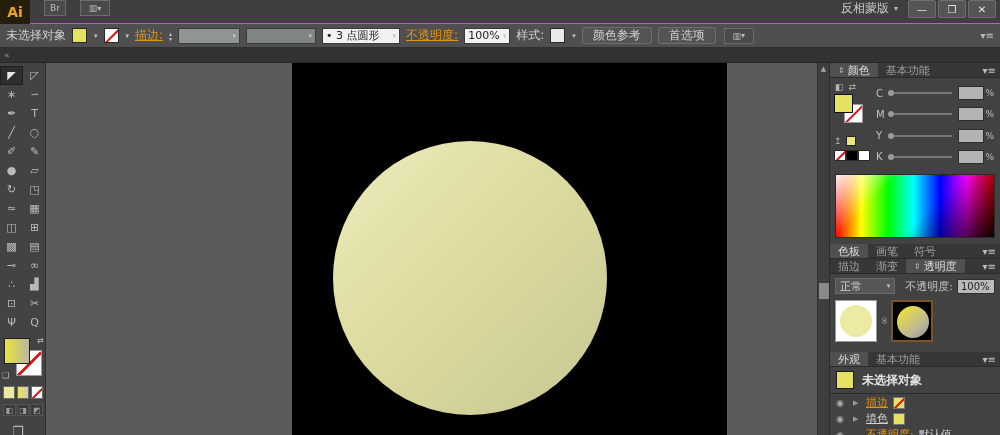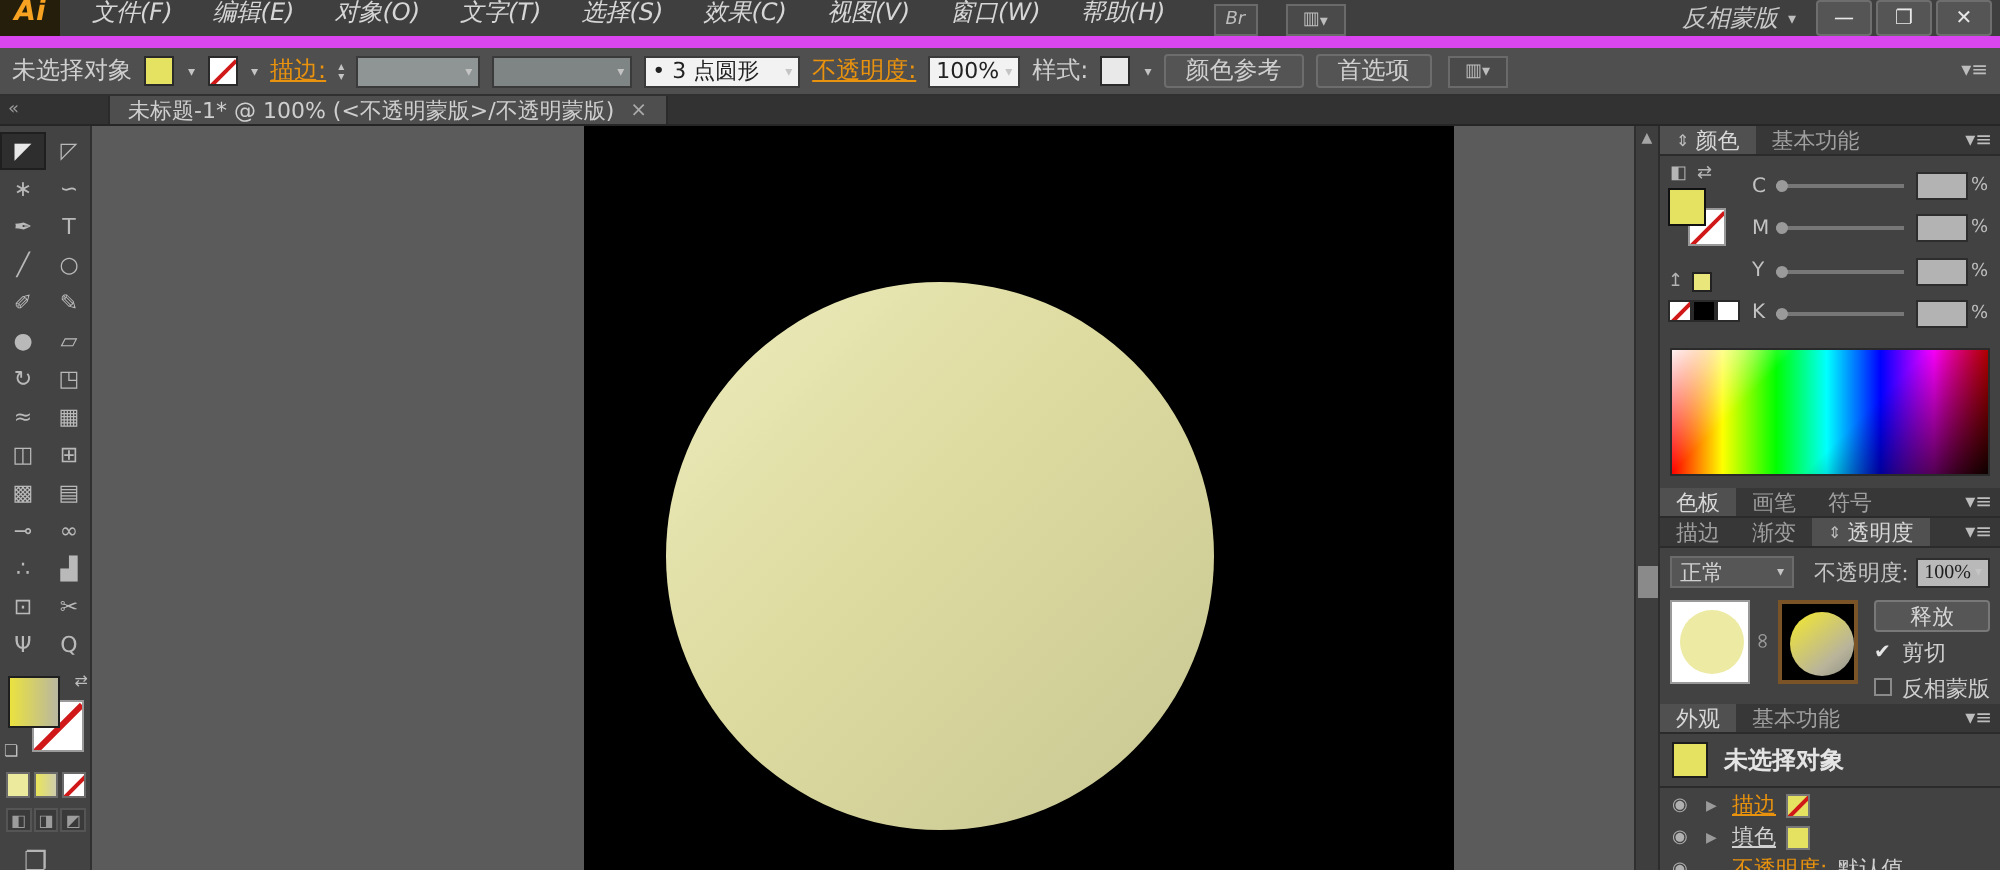--- a/index.html
+++ b/index.html
@@ -2,21 +2,21 @@
 <html><head>
 <meta charset="utf-8">
 <style>
   * { margin:0; padding:0; box-sizing:border-box; }
   html,body { width:1000px; height:435px; overflow:hidden; background:#3c3c3c;
     font-family:"DejaVu Sans","Liberation Sans",sans-serif; }
   .app { position:relative; width:1000px; height:435px; background:#404040; color:#d2d2d2; font-size:12px; }
 
   
   .menubar { position:absolute; top:0; left:0; width:1000px; height:24px; background:#3f3f3f;
-    border-bottom:6px solid #d946ef; display:flex; align-items:flex-end;font-style:italic; }
+    border-bottom:1px solid #d946ef; display:flex; align-items:flex-start; }
   .ai-logo { width:30px; height:24px; background:#241e0a; color:#f7a321; font-weight:bold;
     font-size:14px; display:flex; align-items:center; justify-content:center; }
   .menus { display:flex; margin-left:6px; }
   .menu-item { padding:0 10px; line-height:24px; color:#d6d6d6; font-size:12px; cursor:default; }
   .mb-icon { width:22px; height:16px; border:1px solid #6a6a6a; background:#4a4a4a; margin-left:14px;
     font-size:9px; color:#bdbdbd; display:flex; align-items:center; justify-content:center; }
   .mb-icon.arr { width:30px; }
   .spacer { flex:1; }
   .workspace { color:#c9c9c9; font-size:12px; margin-right:10px; display:flex; align-items:center; gap:5px;}
   .caret { font-size:8px; color:#bdbdbd; }
@@ -126,21 +126,21 @@
     border-radius:50%; background:#9a9a9a; }
   .crow .box { width:26px; height:14px; background:#b3b3b3; border:1px solid #2d2d2d; }
   .crow .pct { width:10px; font-size:9px; color:#bdbdbd; text-align:right; }
 
   .spectrum { height:64px; margin:4px 5px 6px 5px; border:1px solid #2a2a2a; flex:none;
     background:
       linear-gradient(135deg, rgba(255,255,255,.95) 0%, rgba(255,255,255,0) 28%, rgba(0,0,0,0) 58%, rgba(0,0,0,.95) 100%),
       linear-gradient(90deg,#f00 0%,#ff0 16%,#0f0 33%,#0ff 49%,#00f 66%,#f0f 83%,#f00 100%); }
 
   .trans-body { height:78px; flex:none; padding:4px 5px; }
-  .trow1 { display:flex; align-items:center; gap:4px;font-family:Liberation Serif, serif; }
+  .trow1 { display:flex; align-items:center; gap:4px; }
   .blend { width:64px; height:16px; background:#565656; border:1px solid #6b6b6b; color:#d0d0d0;
     font-size:11px; display:flex; align-items:center; justify-content:space-between; padding:0 4px; }
   .op-lbl { font-size:11px; color:#c4c4c4; margin-left:6px; white-space:nowrap; }
   .op-box { width:38px; height:15px; background:#b9b9b9; border:1px solid #2d2d2d; color:#1e1e1e;
     font-size:10px; display:flex; align-items:center; justify-content:space-between; padding:0 3px; }
   .trow2 { display:flex; margin-top:6px; align-items:flex-start; }
   .thumb { width:42px; height:42px; border:1px solid #9a9a9a; background:#fff; position:relative; }
   .thumb .tcircle { position:absolute; left:4px; top:4px; width:32px; height:32px; border-radius:50%;
     background:#edeaa4; }
   .link8 { width:14px; text-align:center; color:#9a9a9a; font-size:11px; display:inline-block;
@@ -167,31 +167,20 @@
   .ap-default { font-size:11px; color:#d0d0d0; }
   .divider { height:1px; background:#2b2b2b; }
 </style>
 </head>
 <body>
 
 <div class="app">
 
   <div class="menubar">
     <div class="ai-logo">Ai</div>
-    <div class="menus">
-      <span class="menu-item">文件(F)</span>
-      <span class="menu-item">编辑(E)</span>
-      <span class="menu-item">对象(O)</span>
-      <span class="menu-item">文字(T)</span>
-      <span class="menu-item">选择(S)</span>
-      <span class="menu-item">效果(C)</span>
-      <span class="menu-item">视图(V)</span>
-      <span class="menu-item">窗口(W)</span>
-      <span class="menu-item">帮助(H)</span>
-    </div>
     <span class="mb-icon">Br</span>
     <span class="mb-icon arr">
         <span>▥</span>
         <span class="caret">▾</span>
       </span>
     <div class="spacer"></div>
     <div class="workspace">
       <span>反相蒙版</span>
       <span class="caret">▾</span>
     </div>
@@ -234,24 +223,20 @@
     <span class="swatch" style="background:#e9e9e9"></span>
     <span class="dd">▾</span>
     <span class="btn">颜色参考</span>
     <span class="btn">首选项</span>
     <span class="mb-icon arr" style="margin-left:2px">▥<span class="caret">▾</span></span>
     <span class="pmenu">▾≡</span>
   </div>
 
   <div class="tabbar">
     <span class="tab-collapse">«</span>
-    <div class="doc-tab">
-      <span>未标题-1* @ 100% (&lt;不透明蒙版&gt;/不透明蒙版)</span>
-      <span class="doc-close">×</span>
-    </div>
   </div>
 
   <div class="main">
 
     <div class="tools">
       <div class="tools-grid" id="tools-grid">
           <div class="tool selected">◤</div>
           <div class="tool">◸</div>
           <div class="tool">∗</div>
           <div class="tool">∽</div>
@@ -398,31 +383,20 @@
             </span>
         </div>
         <div class="trow2">
           <div class="thumb">
               <div class="tcircle"></div>
             </div>
           <span class="link8">∞</span>
           <div class="thumb mask">
               <div class="tcircle"></div>
             </div>
-          <div class="trans-right">
-            <span class="release">释放</span>
-            <span class="chk">
-                <span class="mark">✔</span>
-                <span>剪切</span>
-              </span>
-            <span class="chk">
-                <span class="mark"><span class="emptybox"></span></span>
-                <span>反相蒙版</span>
-              </span>
-          </div>
         </div>
       </div>
 
       <div class="ptabs">
         <span class="ptab active">外观</span>
         <span class="ptab">基本功能</span>
         <span class="pmenu">▾≡</span>
       </div>
       <div class="app-body">
         <div class="ap-head">

